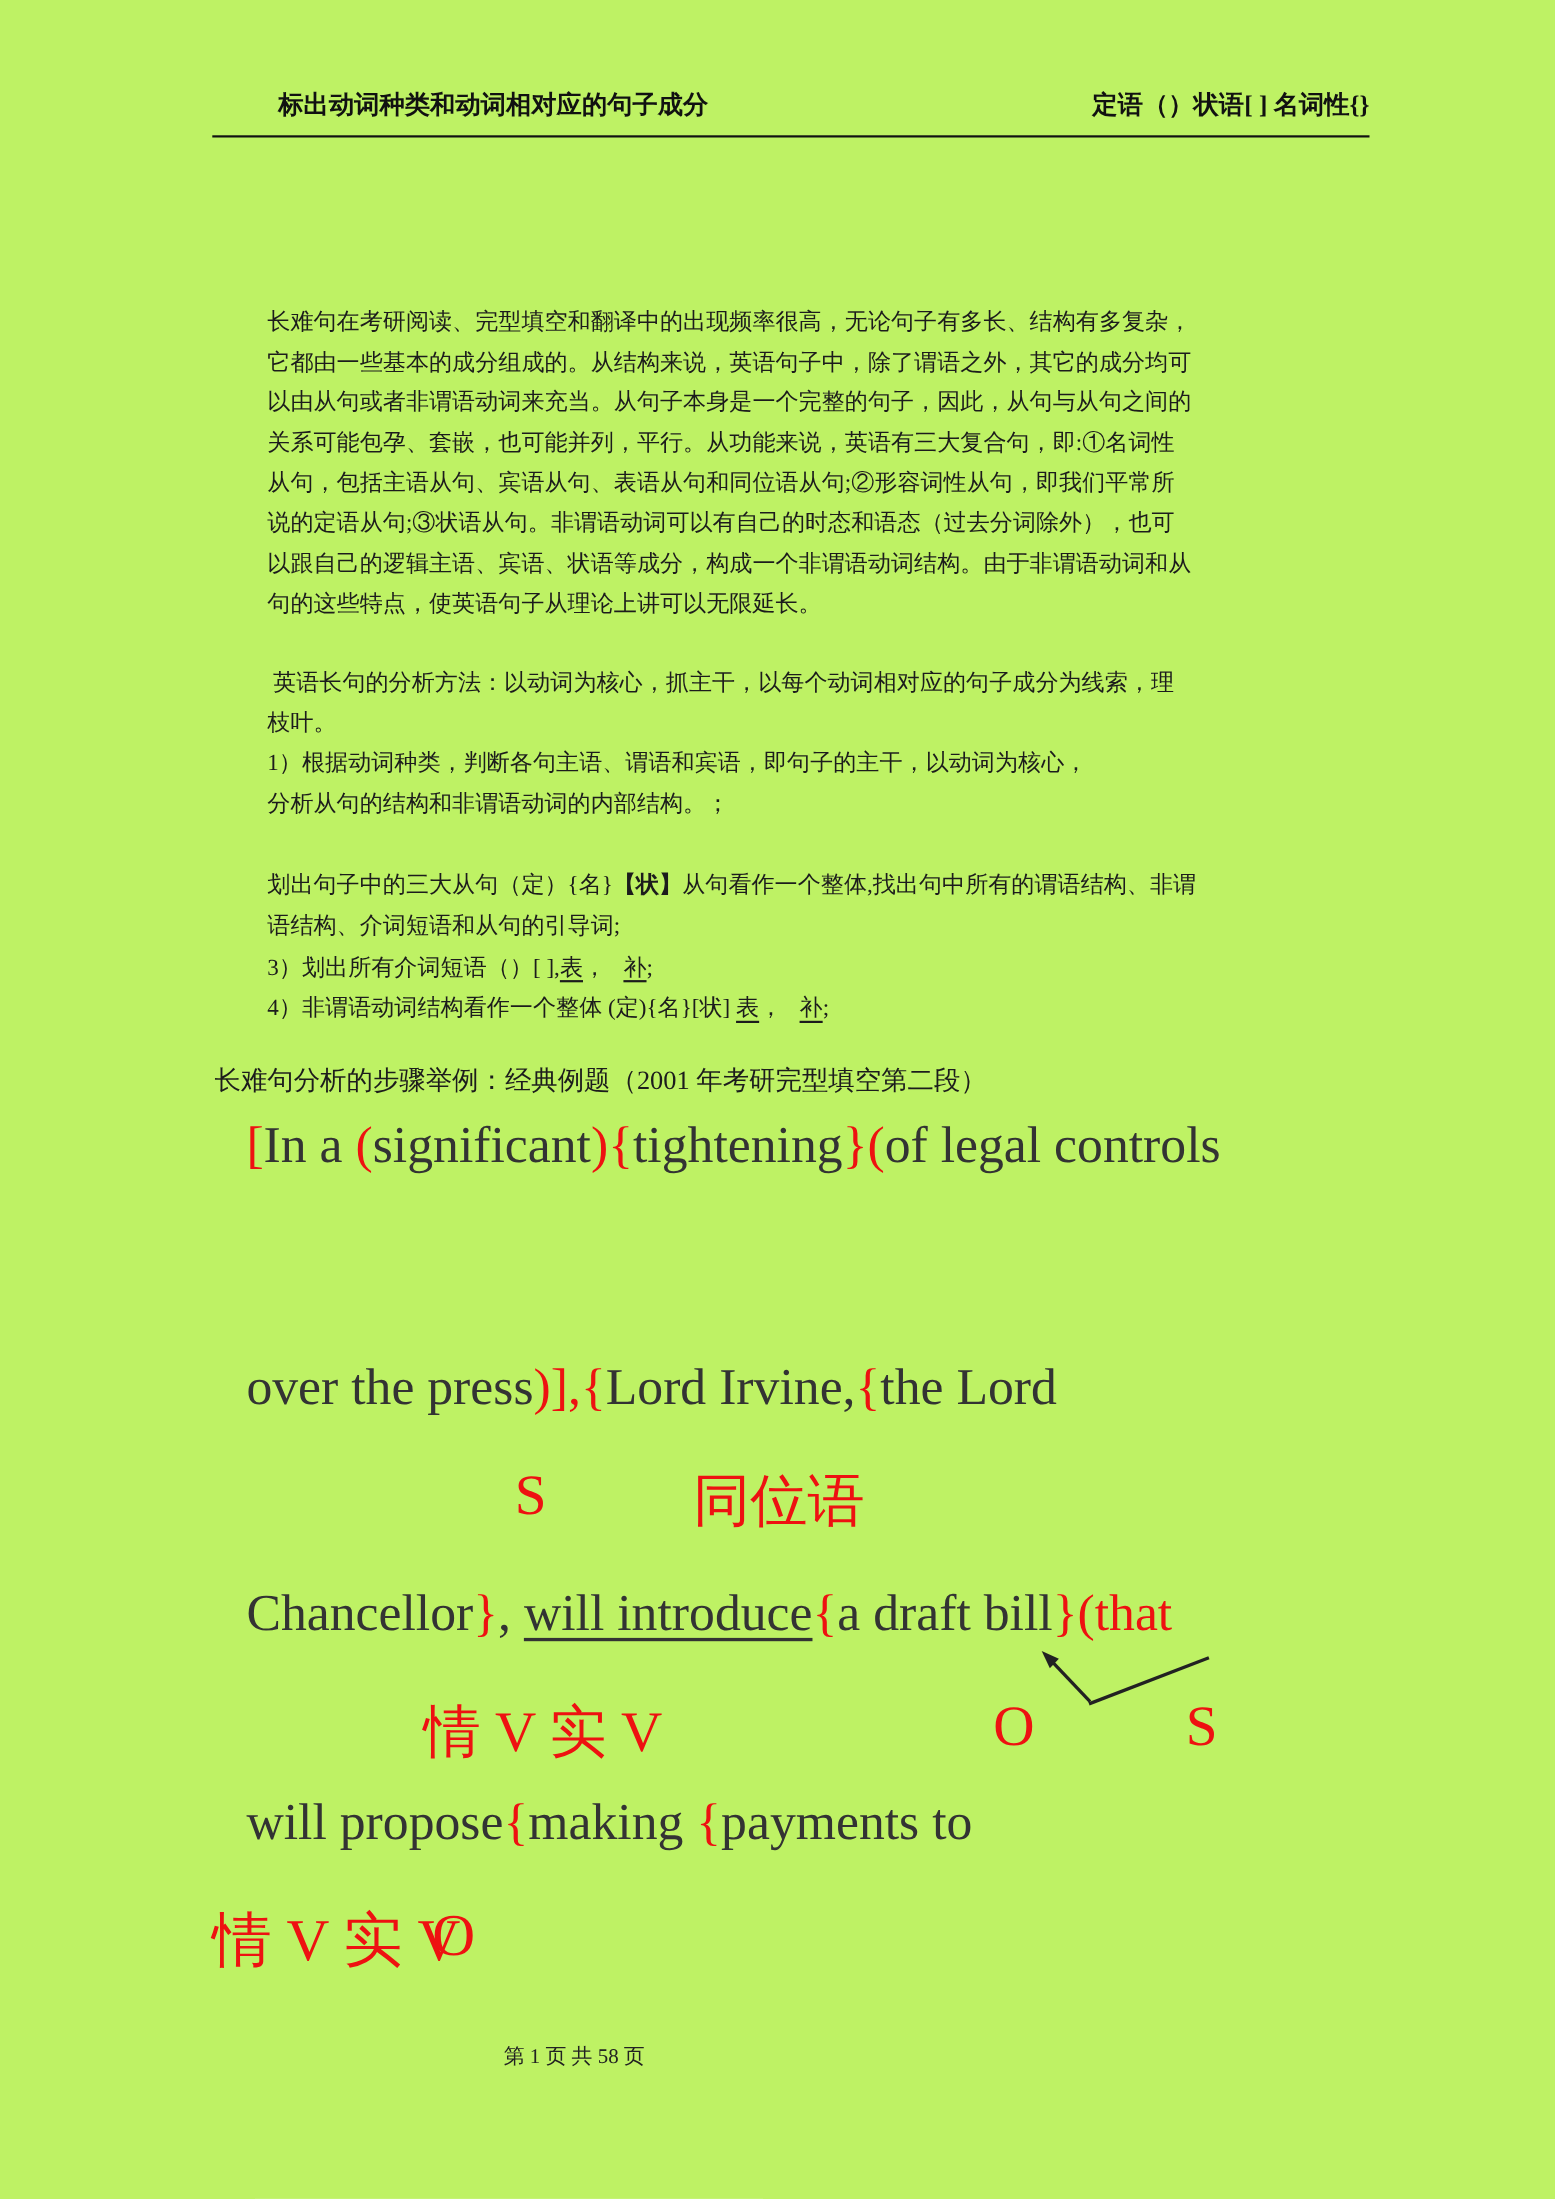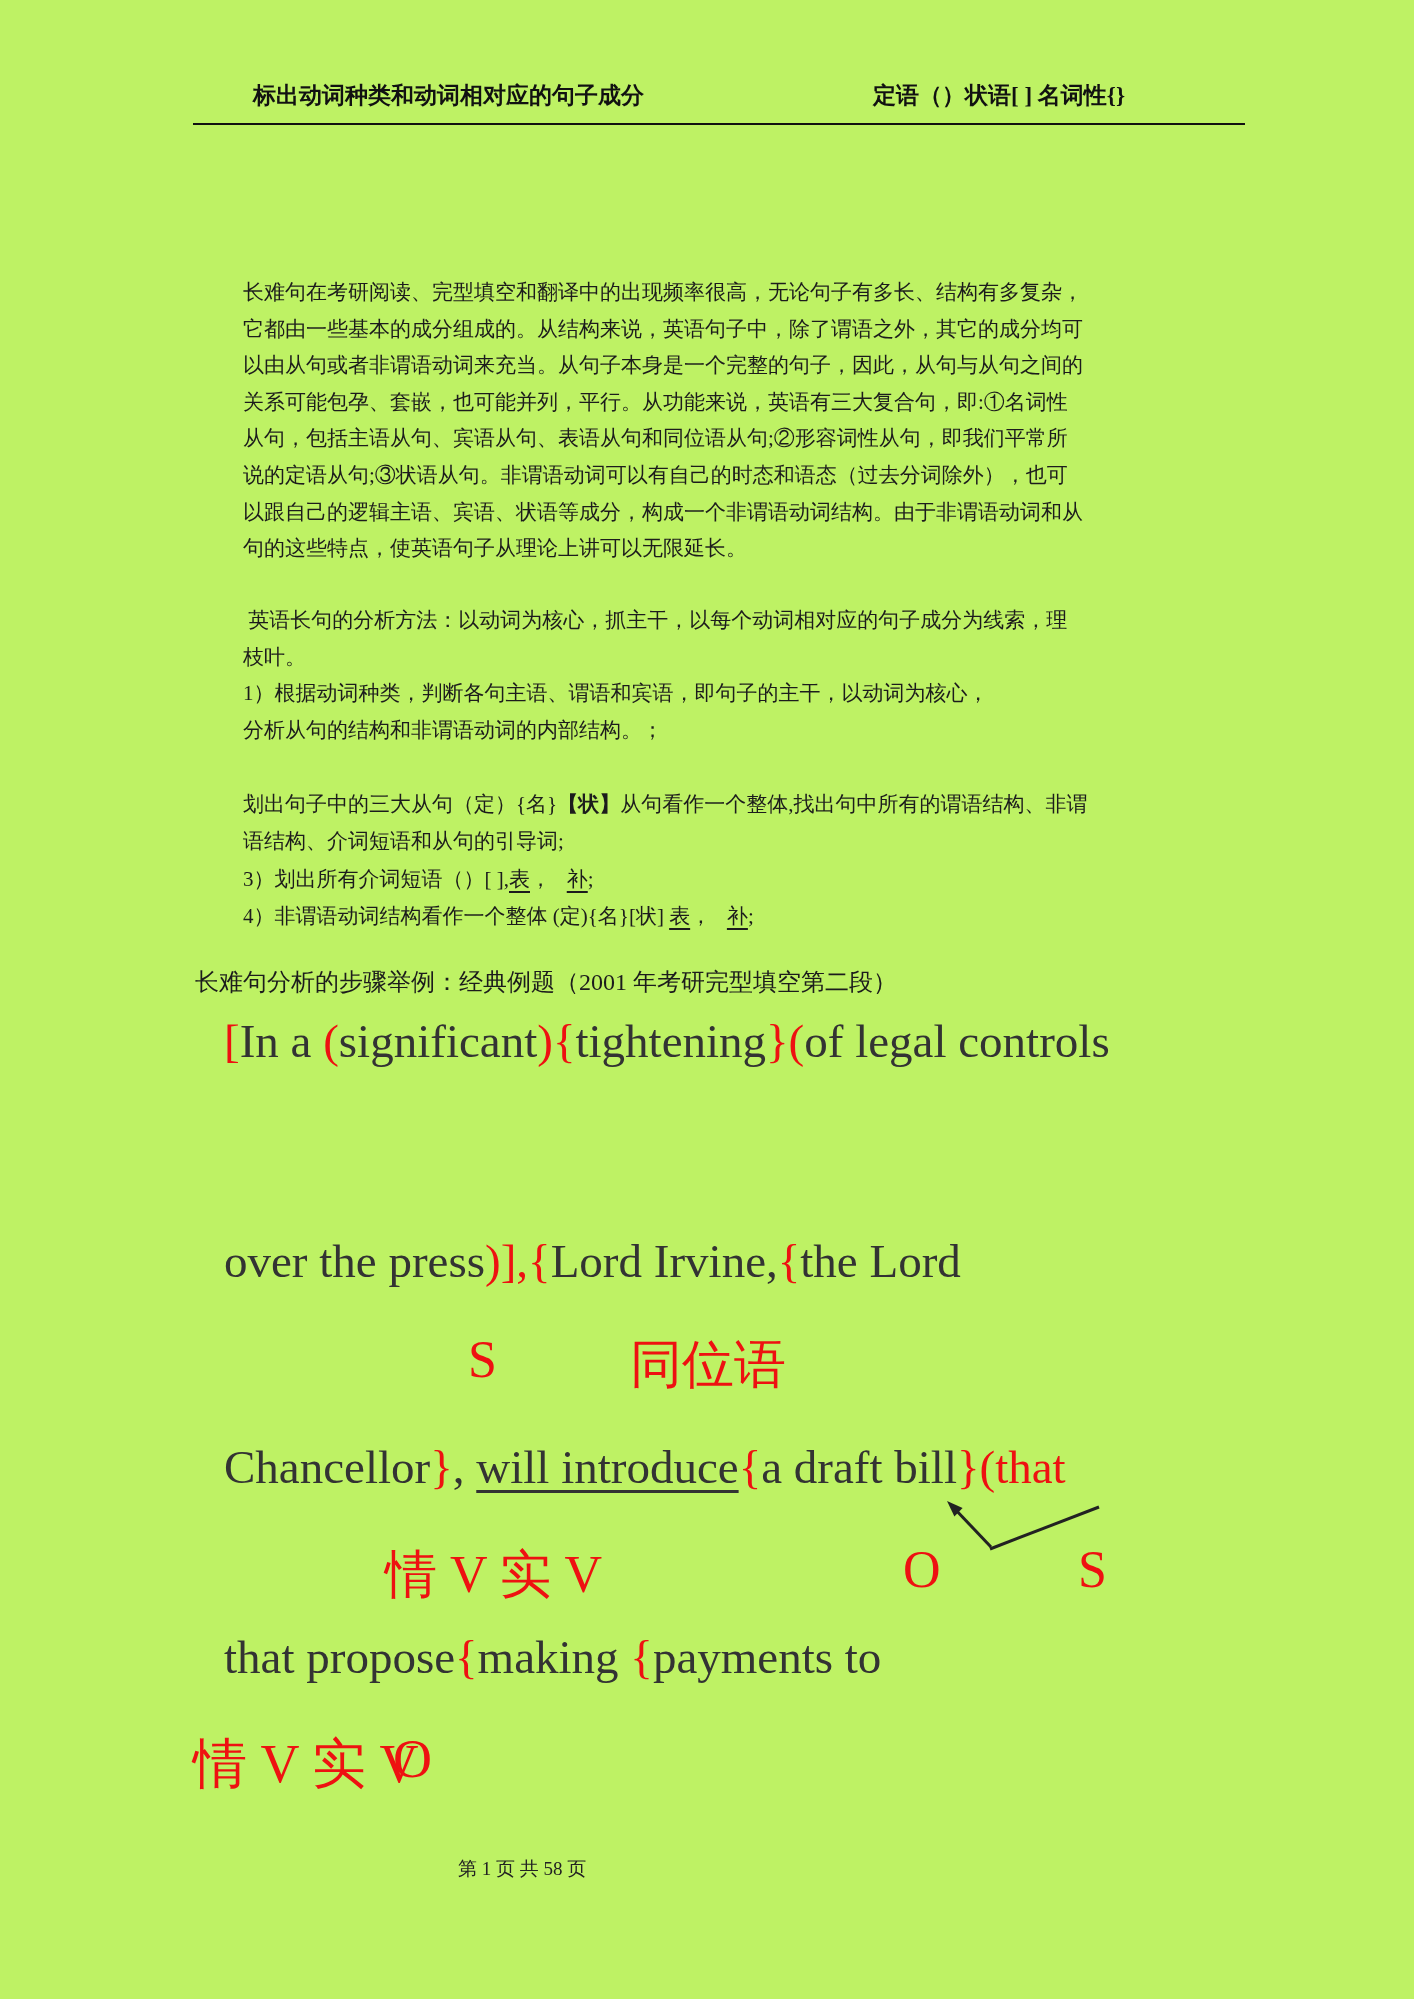--- a/index.html
+++ b/index.html
@@ -9,21 +9,21 @@
     overflow:hidden; font-family:"Liberation Serif","DejaVu Serif",serif;
     color:#1c1c1c;
   }
   .header {
     position:absolute; left:193px; top:80px; width:1052px;
     display:flex; align-items:flex-end;
     border-bottom:2px solid #111; padding-bottom:12px;
     font-weight:bold; font-size:23px; white-space:pre; color:#111;
   }
   .header-left  { margin-left:60px; }
-  .header-right { margin-left:auto; margin-right:120px; }
+  .header-right { margin-left:auto; }
   .title {
     position:absolute; left:193px; top:170px; width:1052px;
     text-align:center; font-size:33px; font-weight:bold; white-space:pre; color:#111;
   }
   .para { position:absolute; left:195px; font-size:21px; line-height:36.6px;margin-left:48px; }
   .para .dline { white-space:pre; display:block; }
   #intro   { top:274px; }
   #method  { top:602px; }
   #steps   { top:786px; line-height:37.4px; }
   #example-heading { top:966px; position:absolute; left:195px; font-size:24px; white-space:pre; }
@@ -111,21 +111,21 @@
     <line x1="990" y1="1549" x2="1099" y2="1507" stroke="#222" stroke-width="3"></line>
     <polygon points="947,1501 962.6,1508 954.4,1516.5" fill="#222"></polygon>
   </svg>
 
   <div class="annrow" id="ex-ann3">
     <span style="left:385px;">情 V 实 V</span>
     <span style="left:903px;">O</span>
     <span style="left:1078px;">S</span>
   </div>
 
-  <div class="bigline" id="ex-line4"><span>that propose</span><span class="rb">{</span><span>making </span><span class="rb">{</span><span>payments to</span></div>
+  <div class="bigline" id="ex-line4"><span>will propose</span><span class="rb">{</span><span>making </span><span class="rb">{</span><span>payments to</span></div>
 
   <div class="annrow" id="ex-ann4">
     <span style="left:193px;">情 V 实 V</span>
     <span style="left:393px;">O</span>
   </div>
 
   <div class="footer">第 1 页 共 58 页</div>
 
 </div>
 

